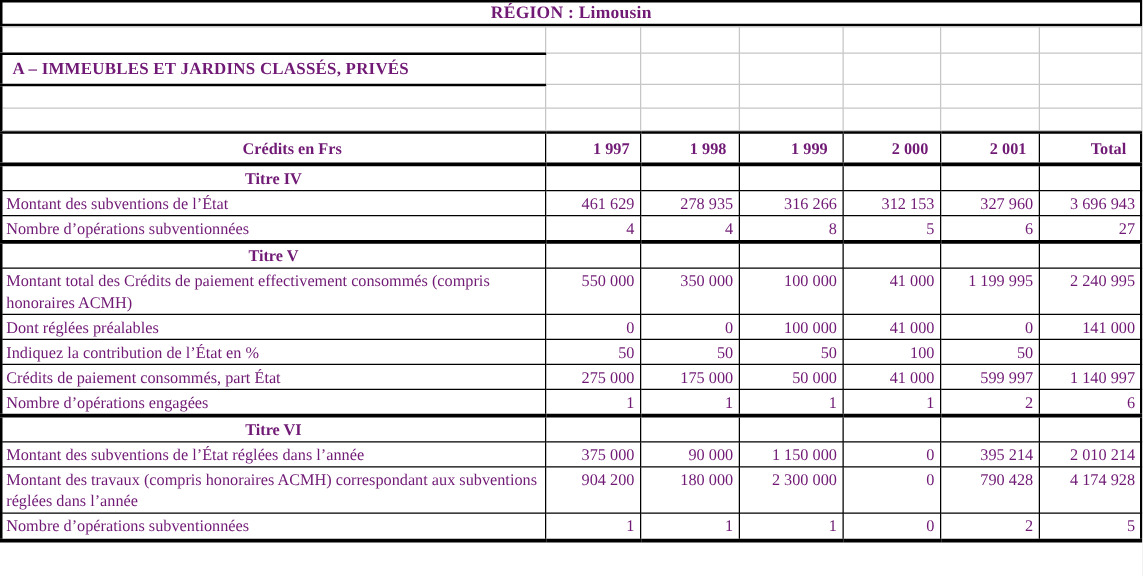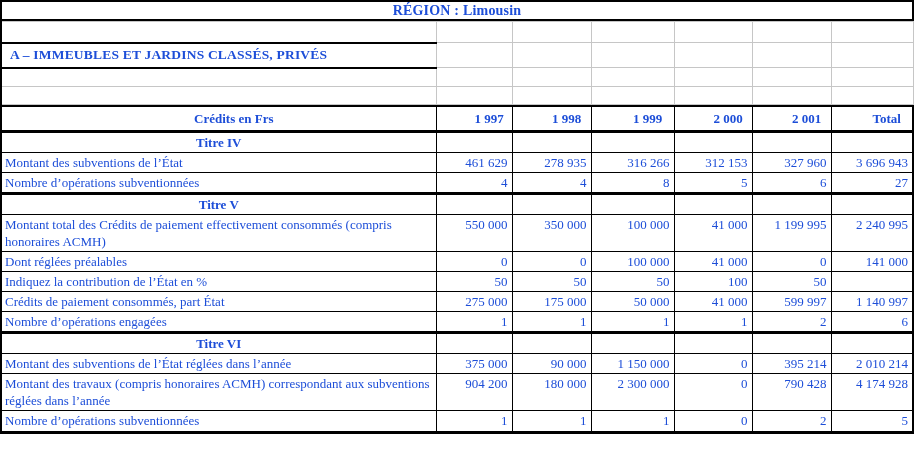--- a/index.html
+++ b/index.html
@@ -3,21 +3,21 @@
 <meta charset="utf-8">
 <style>
   html, body { margin: 0; padding: 0; background: #e8e8e8; }
   .sheet {
     position: relative;
     width: 914px;
     height: 461px;
     background: #ffffff;
     overflow: hidden;
     font-family: "Liberation Serif", "DejaVu Serif", serif;
-    color: #1d4ed8;
+    color: #701a75;
     box-sizing: border-box;
   }
   
   .title-row {
     box-sizing: border-box;
     height: 21px;
     border: 2px solid #000;
     text-align: center;
     font-weight: bold;
     font-size: 14px;

